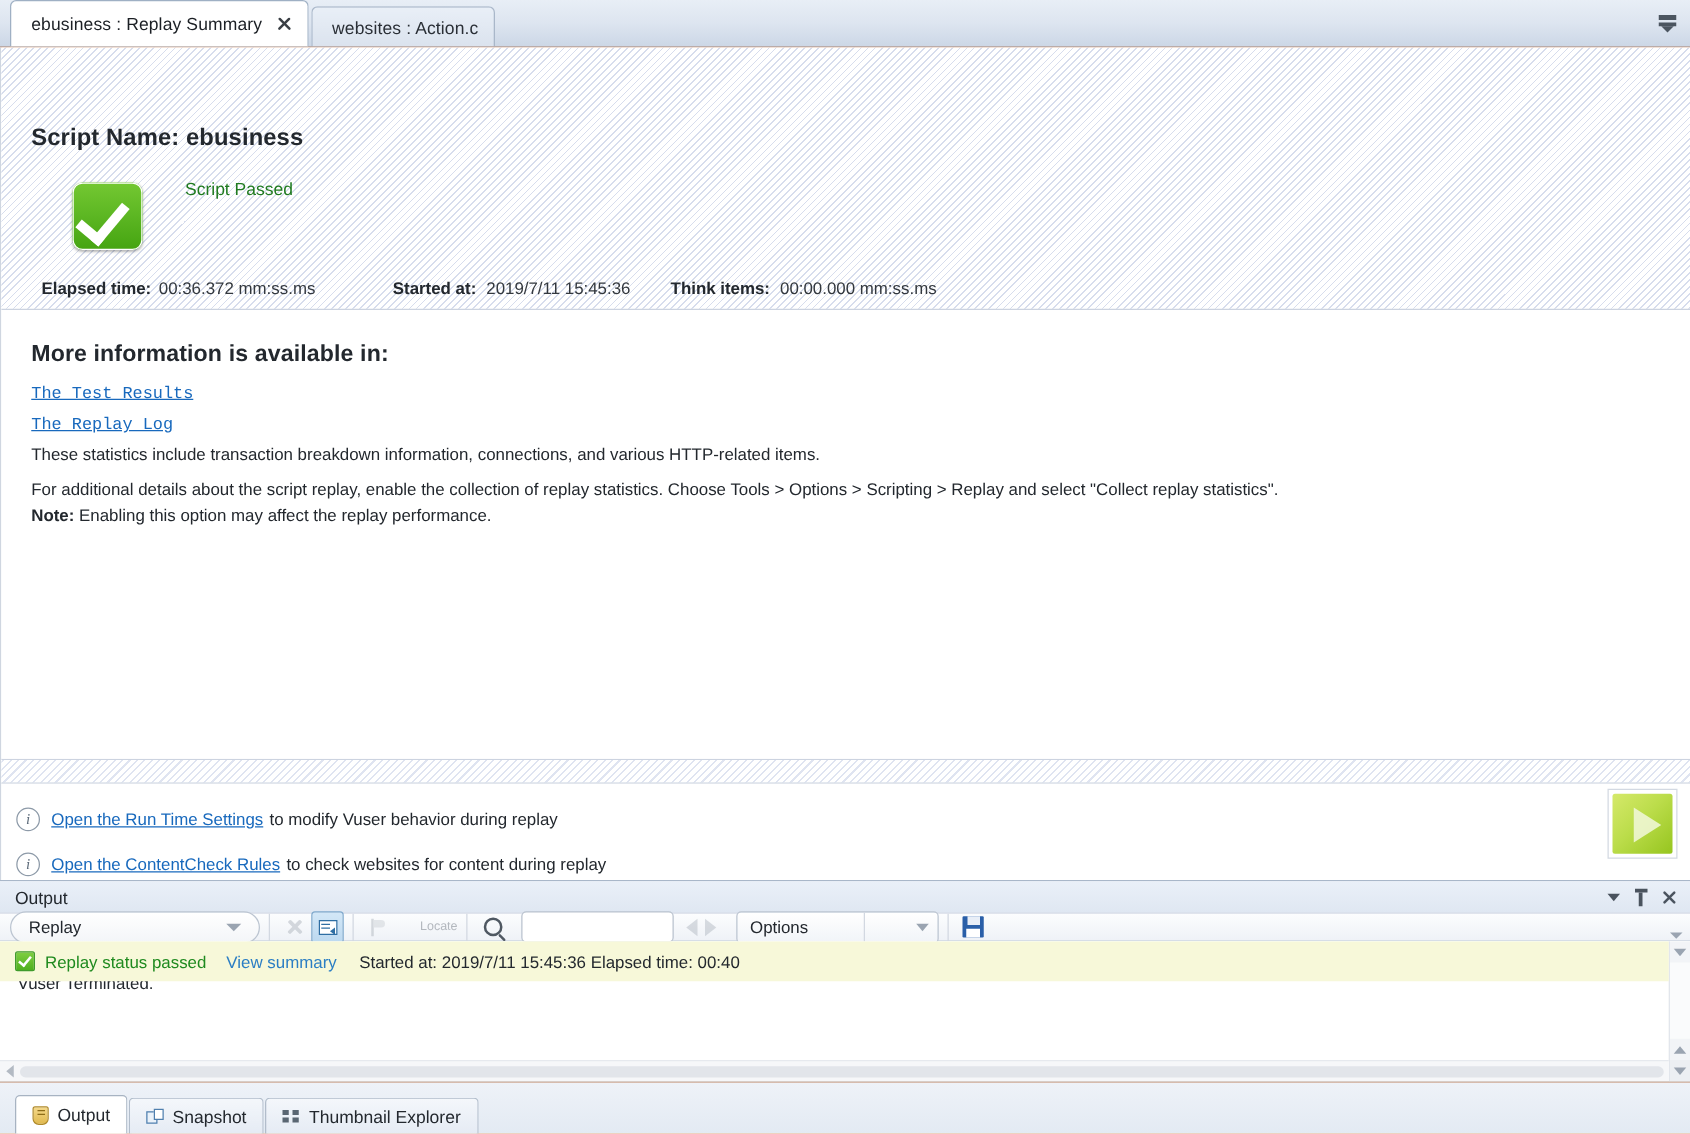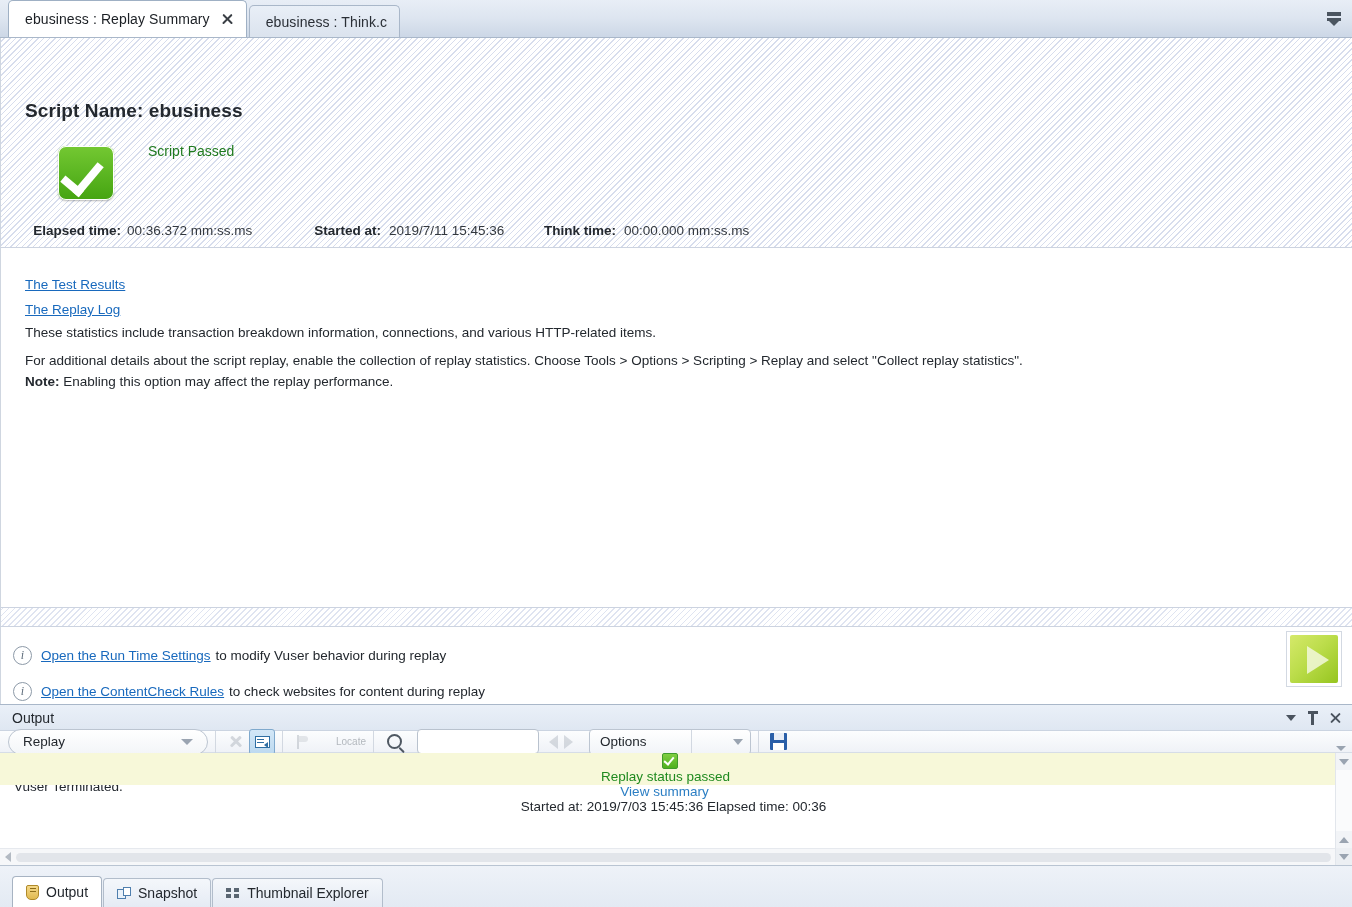--- a/index.html
+++ b/index.html
@@ -215,20 +215,21 @@
     letter-spacing: 0.1px;
   }
   .doclink {
     display: block;
     color: #1869bd;
     text-decoration: underline;
     font-size: 13.5px;
     line-height: 25px;
     width: fit-content;
     cursor: pointer;
+    font-family: Liberation Mono, monospace;
   }
   .para {
     margin-top: 7px;
     font-size: 13.5px;
     line-height: 20.5px;
     color: #23282e;
     max-width: 1140px;
   }
   .para b { font-weight: bold; }
 
@@ -533,21 +534,20 @@
     position: absolute;
     left: 0; top: 0; right: 17px;
     height: 32px;
     background: #f7f8d9;
     display: flex;
     align-items: center;
     padding-left: 12px;
     box-sizing: border-box;
     font-size: 13.5px;
     z-index: 2;
-    flex-direction: column;
   }
   .mini-check {
     width: 14px; height: 14px;
     border: 1.5px solid #3f9b2d;
     background: linear-gradient(to bottom, #7fce42 0%, #4fb01e 100%);
     border-radius: 2px;
     position: relative;
     margin-right: 8px;
     flex: 0 0 auto;
   }
@@ -682,21 +682,21 @@
 <body>
 
 <div id="app">
 
   <div class="tabstrip">
     <div class="tab active">
       <span class="tab-label">ebusiness : Replay Summary</span>
       <span class="tab-close"></span>
     </div>
     <div class="tab inactive">
-      <span class="tab-label">ebusiness : Think.c</span>
+      <span class="tab-label">websites : Action.c</span>
     </div>
     <div class="tabstrip-menu">
       <span class="bar1"></span>
         <span class="bar2"></span>
         <span class="arr"></span>
     </div>
   </div>
 
   <div class="doc">
 
@@ -707,35 +707,36 @@
         <span class="check"></span>
       </div>
       <div class="pass-text">Script Passed</div>
 
       <div class="timings">
         <div class="timing-row">
           <span class="t-label c1-label">Elapsed time:</span>
           <span class="t-value c1-value">00:36.372 mm:ss.ms</span>
           <span class="t-label c2-label">Started at:</span>
           <span class="t-value c2-value">2019/7/11 15:45:36</span>
-          <span class="t-label c3-label">Think time:</span>
+          <span class="t-label c3-label">Think items:</span>
           <span class="t-value c3-value">00:00.000 mm:ss.ms</span>
         </div>
         <div class="timing-row">
           <span class="t-label c1-label"></span>
           <span class="t-value c1-value"></span>
           <span class="t-label c2-label">Ended at:</span>
           <span class="t-value c2-value">2019/7/11 15:46:13</span>
           <span class="t-label c3-label">Wasted time:</span>
           <span class="t-value c3-value">00:00.000 mm:ss.ms</span>
         </div>
       </div>
     </div>
 
     <div class="moreinfo">
+      <h2>More information is available in:</h2>
       <a class="doclink">The Test Results</a>
       <a class="doclink">The Replay Log</a>
       <div class="para" style="margin-top:1px;">These statistics include transaction breakdown information, connections, and various HTTP-related items.</div>
       <div class="para">For additional details about the script replay, enable the collection of replay statistics. Choose Tools &gt; Options &gt; Scripting &gt; Replay and select "Collect replay statistics".</div>
       <div class="para" style="margin-top:1px;"><b>Note:</b> <span>Enabling this option may affect the replay performance.</span></div>
     </div>
 
     <div class="band hatch-band"></div>
 
     <div class="footer-links">
@@ -810,21 +811,21 @@
       <span class="tb-scroll-caret"></span>
     </div>
 
     <div class="output-body">
       <div class="log-line">Vuser Terminated.</div>
 
       <div class="status-strip">
         <span class="mini-check"></span>
         <span class="status-pass">Replay status passed</span>
         <a class="status-link">View summary</a>
-        <span class="status-meta">Started at: 2019/7/03 15:45:36 Elapsed time: 00:36</span>
+        <span class="status-meta">Started at: 2019/7/11 15:45:36 Elapsed time: 00:40</span>
       </div>
 
       <div class="vsb">
         <div class="vsb-btn">
             <span class="vsb-down"></span>
           </div>
         <div class="vsb-track"></div>
         <div class="vsb-down-wrap vsb-btn">
             <span class="vsb-up"></span>
           </div>

